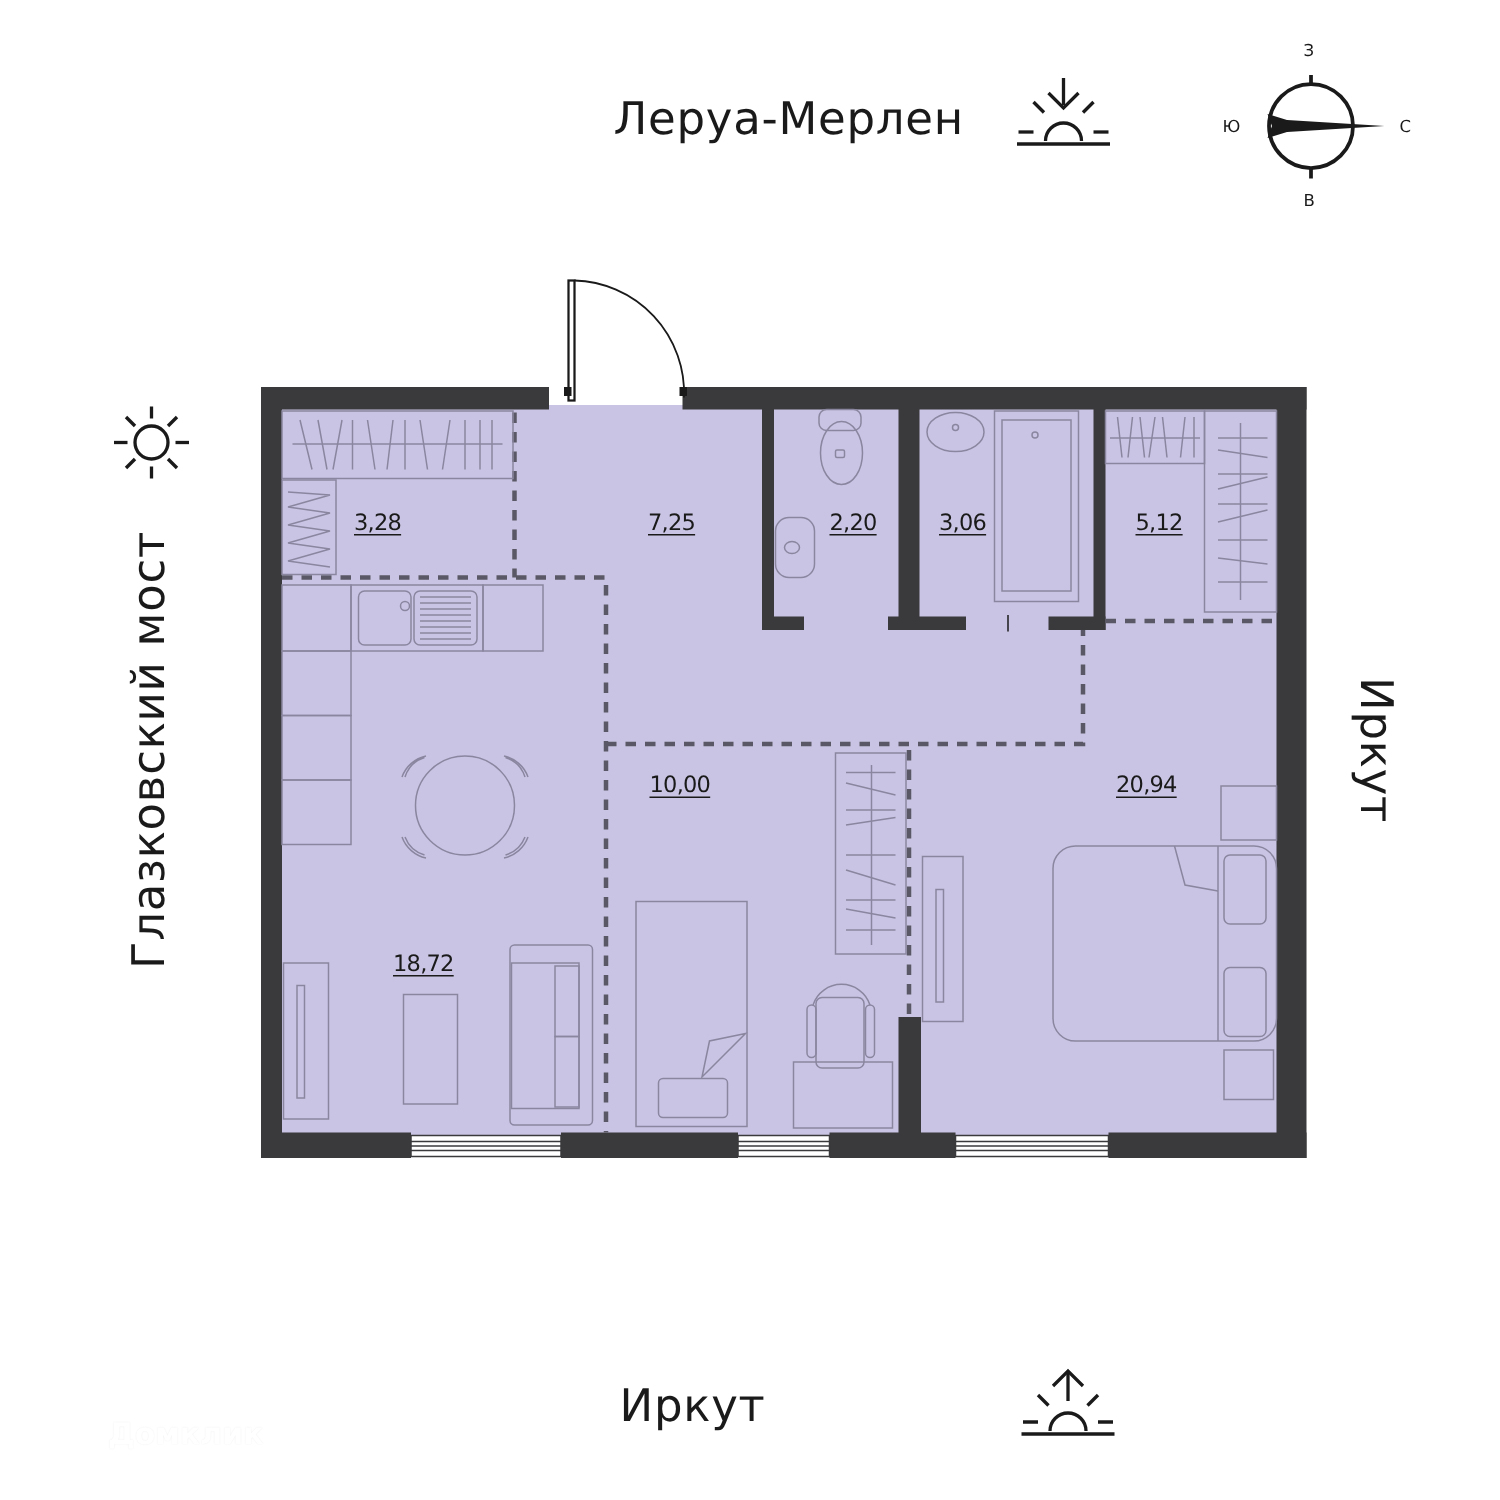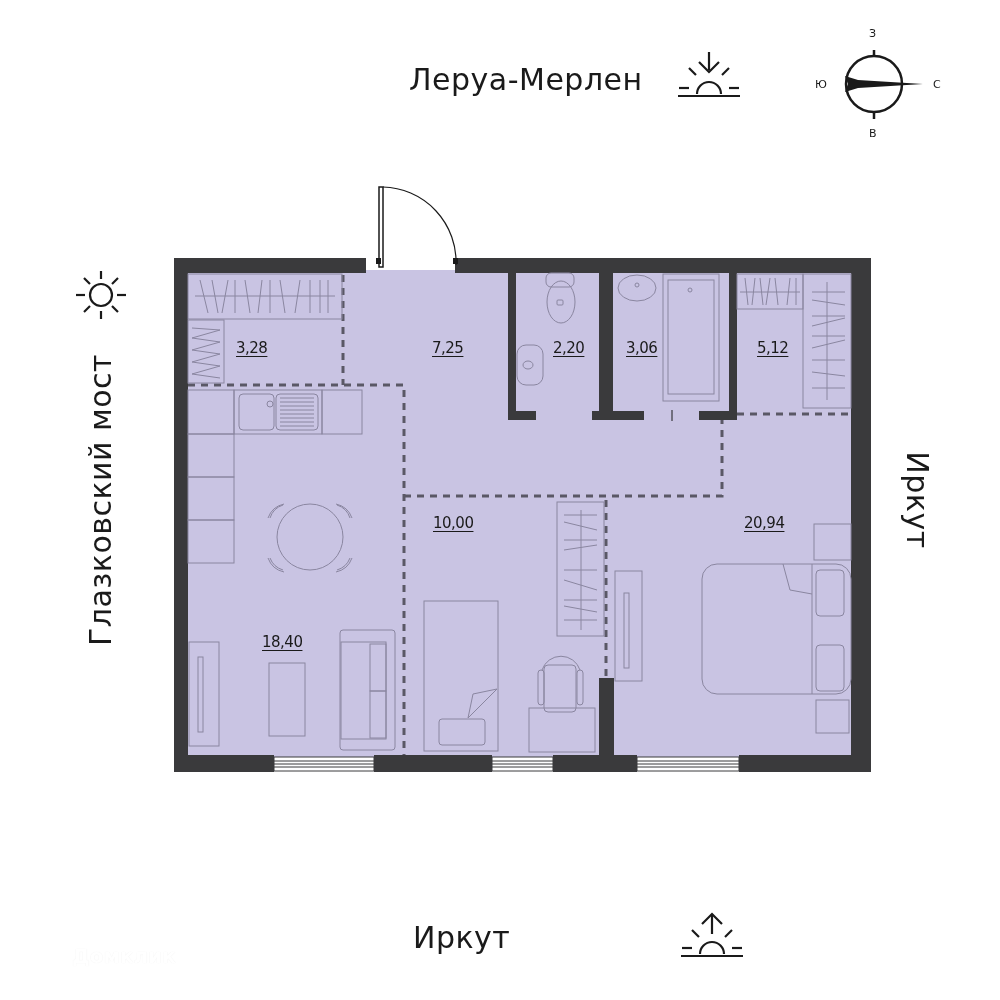--- a/index.html
+++ b/index.html
@@ -169,21 +169,21 @@
     <rect x="814" y="524" width="37" height="36"></rect>
     <rect x="816" y="700" width="33" height="33"></rect>
   </g>
 </svg>
 
 <div class="area" style="left:236px;top:339px;">3,28</div>
 <div class="area" style="left:432px;top:339px;">7,25</div>
 <div class="area" style="left:553px;top:339px;">2,20</div>
 <div class="area" style="left:626px;top:339px;">3,06</div>
 <div class="area" style="left:757px;top:339px;">5,12</div>
-<div class="area" style="left:262px;top:633px;">18,40</div>
+<div class="area" style="left:262px;top:633px;">18,72</div>
 <div class="area" style="left:413px;top:514px;margin-left:20px;">10,00</div>
 <div class="area" style="left:744px;top:514px;">20,94</div>
 
 <div class="street street-top">Леруа-Мерлен</div>
 <div class="street street-bottom">Иркут</div>
 <div class="street street-left">Глазковский мост</div>
 <div class="street street-right">Иркут</div>
 
 <svg class="icon" style="left:676px;top:50px;" width="66" height="50" viewBox="0 0 66 50">
   <g stroke="#1a1a1a" stroke-width="2.2" fill="none" stroke-linecap="butt">

